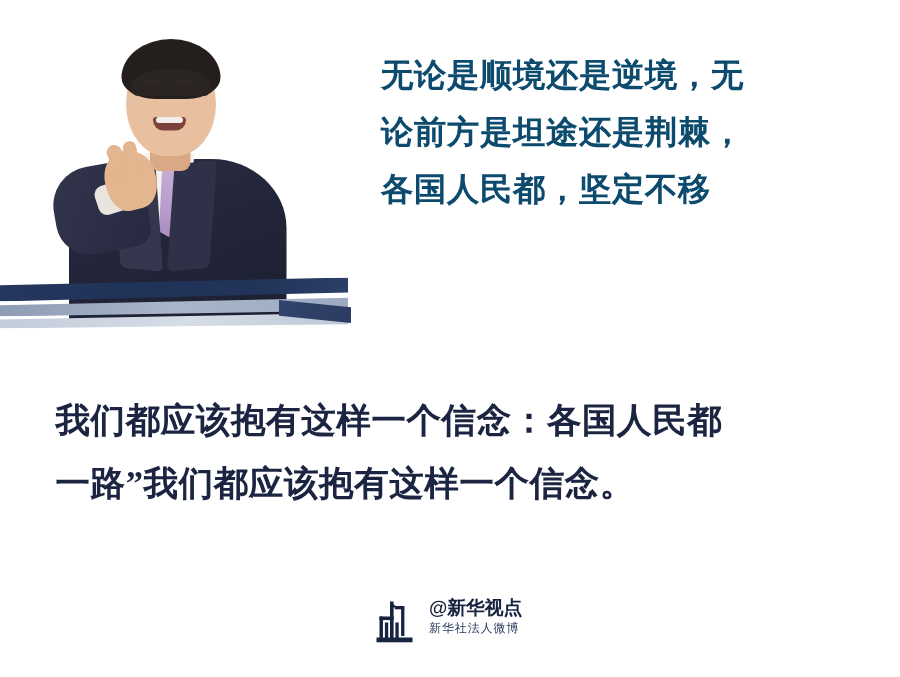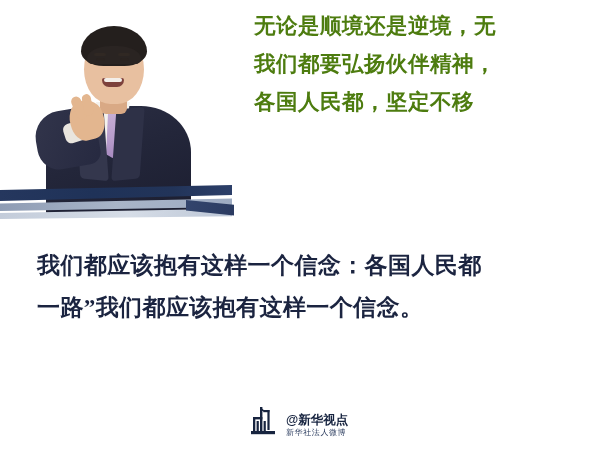--- a/index.html
+++ b/index.html
@@ -228,59 +228,59 @@
     width: 48px;
     height: 22px;
     background: linear-gradient(110deg, #33456d 0%, #2a3a60 100%);
     clip-path: polygon(0% 0%, 100% 22%, 100% 70%, 0% 48%);
   }
 
   
   #quote-top {
     position: absolute;
     left: 254px;
-    top: 7px;
+    top: 31px;
     width: 308px;
-    color: #4d7c0f;
+    color: #0c4a6e;
     font-size: 21.5px;
     line-height: 38px;
     font-weight: 700;
     letter-spacing: 0.5px;
     text-align: justify;
   }
   #quote-top .qline {
     display: block;
     white-space: nowrap;
   }
 
   #quote-bottom {
     position: absolute;
     left: 37px;
-    top: 245px;
+    top: 260px;
     width: 528px;
     color: #1b2440;
     font-size: 23px;
     line-height: 42px;
     font-weight: 700;
     letter-spacing: 0.4px;
   }
   #quote-bottom .qline {
     display: block;
     white-space: nowrap;
   }
 
   
   #logo {
     position: absolute;
     left: 248px;
     top: 399px;
     width: 120px;
     height: 38px;
     display: flex;
-    align-items: flex-end;
+    align-items: flex-start;
     gap: 6px;
   }
   .logo-mark {
     width: 32px;
     height: 32px;
     position: relative;
     flex: 0 0 auto;
   }
   .logo-text {
     display: flex;
@@ -334,21 +334,21 @@
     </div>
 
     <div class="ribbon ribbon-dark"></div>
     <div class="ribbon ribbon-mid"></div>
     <div class="ribbon ribbon-light"></div>
     <div class="ribbon ribbon-tail"></div>
   </div>
 
   <div id="quote-top">
     <span class="qline">无论是顺境还是逆境，无</span>
-    <span class="qline">我们都要弘扬伙伴精神，</span>
+    <span class="qline">论前方是坦途还是荆棘，</span>
     <span class="qline">各国人民都，坚定不移</span>
   </div>
 
   <div id="quote-bottom">
     <span class="qline">我们都应该抱有这样一个信念：各国人民都</span>
     <span class="qline">一路”我们都应该抱有这样一个信念。</span>
   </div>
 
   <div id="logo">
     <span class="logo-mark">

